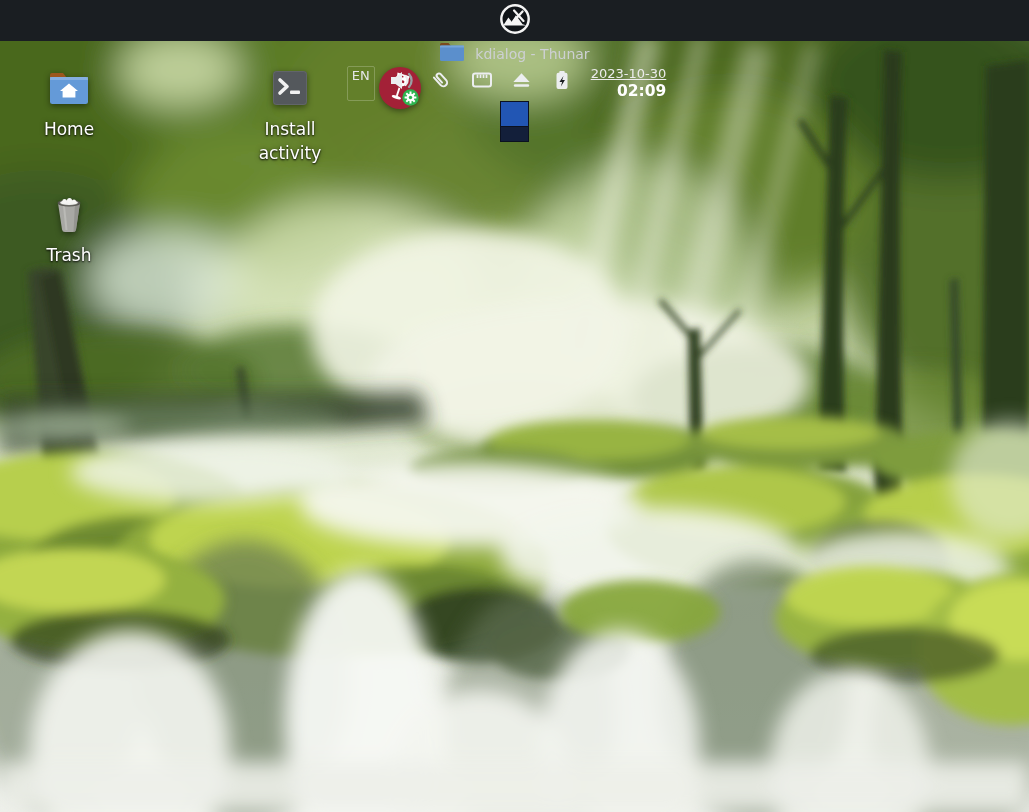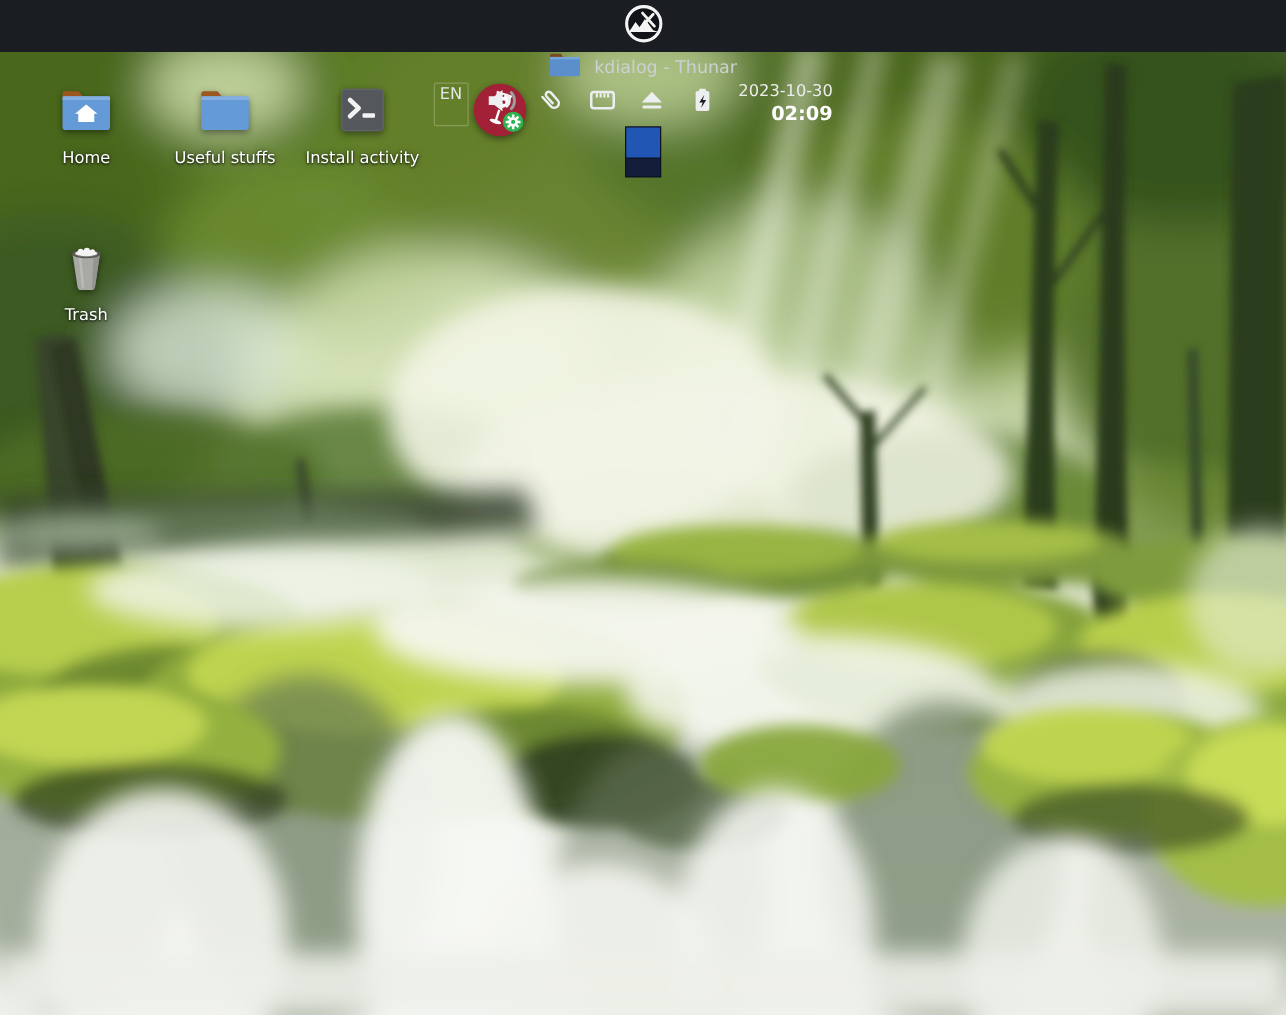--- a/index.html
+++ b/index.html
@@ -19,31 +19,31 @@
   .panel{position:absolute;top:0;left:0;right:0;height:41px;background:var(--panel-bg);
          display:flex;align-items:center;z-index:20;color:var(--panel-fg);flex-direction:column;}
   .logo-btn{width:42px;height:41px;display:flex;align-items:center;justify-content:center;flex:0 0 auto;cursor:pointer;}
   .task-btn{display:flex;align-items:center;gap:10px;height:41px;padding:0 10px;max-width:280px;cursor:pointer;}
   .task-label{font-size:14px;color:#cdd0d3;white-space:nowrap;overflow:hidden;text-overflow:ellipsis;}
   .spacer{flex:1;}
   .tray{display:flex;gap:14px;margin-right:10px;}
   .tray .ticon{display:flex;align-items:center;justify-content:center;width:26px;height:28px;cursor:pointer;}
   .kbd{font-size:13px;color:#e4e6e8;padding:1px 4px;border:1px solid rgba(255,255,255,.22);border-radius:2px;cursor:pointer;}
   .clock{text-align:right;line-height:1.22;margin:0 6px 0 2px;cursor:pointer;}
-  .clock .date{font-size:13px;color:#ececec;}
+  .clock .date{font-size:13px;color:#ececec;text-decoration:underline;}
   .clock .time{font-size:15.5px;font-weight:bold;color:#ffffff;}
   .pager{width:29px;height:41px;background:#0b1120;display:flex;flex-direction:column;gap:1px;padding:1px;cursor:pointer;flex:0 0 auto;}
   .ws{flex:1;background:var(--pager-inactive);}
   .ws.active{flex:1.8;background:var(--pager-active);}
 
   
   .cell{position:absolute;width:106px;display:flex;flex-direction:column;align-items:center;cursor:pointer;}
   .ic{width:48px;height:48px;filter:drop-shadow(0 2px 3px rgba(0,0,0,.45));}
   .ic svg{display:block;}
-  .lbl{margin-top:6px;font-size:13px;line-height:1.4;text-align:center;color:var(--label-text);
+  .lbl{margin-top:6px;font-size:17px;line-height:1.4;text-align:center;color:var(--label-text);
        text-shadow:0 1px 2px rgba(0,0,0,.95),0 0 5px rgba(0,0,0,.55);word-break:normal;}
 </style>
 </head>
 <body>
 
 <div class="screen">
 
   <svg class="wp" viewBox="0 0 1029 812" preserveAspectRatio="none" aria-hidden="true">
     <defs>
       <linearGradient id="base" x1="0" y1="0" x2="0" y2="1">
@@ -187,30 +187,20 @@
       <svg viewBox="0 0 48 48" width="48" height="48">
         <path d="M5,11 a2,2 0 0 1 2,-2 h11 l4,5 H5 Z" fill="var(--folder-tab)"></path>
         <rect x="5" y="13" width="38" height="27" rx="2.5" fill="var(--folder-blue)"></rect>
         <rect x="5" y="13" width="38" height="3" fill="#8db4e4" opacity=".8"></rect>
         <path d="M24,19.5 L33,27 h-2.6 v6.5 h-12.8 V27 H15 Z" fill="#ffffff"></path>
       </svg>
     </div>
     <div class="lbl">Home</div>
   </div>
 
-  <div class="cell" style="left:127px;top:64px">
-    <div class="ic">
-      <svg viewBox="0 0 48 48" width="48" height="48">
-        <path d="M5,11 a2,2 0 0 1 2,-2 h11 l4,5 H5 Z" fill="var(--folder-tab)"></path>
-        <rect x="5" y="13" width="38" height="27" rx="2.5" fill="var(--folder-blue)"></rect>
-        <rect x="5" y="13" width="38" height="3" fill="#8db4e4" opacity=".8"></rect>
-      </svg>
-    </div>
-    <div class="lbl">Useful stuffs</div>
-  </div>
 
   <div class="cell" style="left:237px;top:64px">
     <div class="ic">
       <svg viewBox="0 0 48 48" width="48" height="48">
         <rect x="7" y="7" width="34" height="34" rx="3.5" fill="var(--terminal-gray)"></rect>
         <rect x="7.5" y="7.5" width="33" height="33" rx="3" fill="none" stroke="#6a6e72" stroke-width="1" opacity=".6"></rect>
         <path d="M14,16 l7,6.5 -7,6.5" stroke="#f2f2f2" stroke-width="3.6" fill="none" stroke-linecap="round" stroke-linejoin="round"></path>
         <rect x="24" y="26.5" width="10" height="3.6" rx="1" fill="#f2f2f2"></rect>
       </svg>
     </div>

